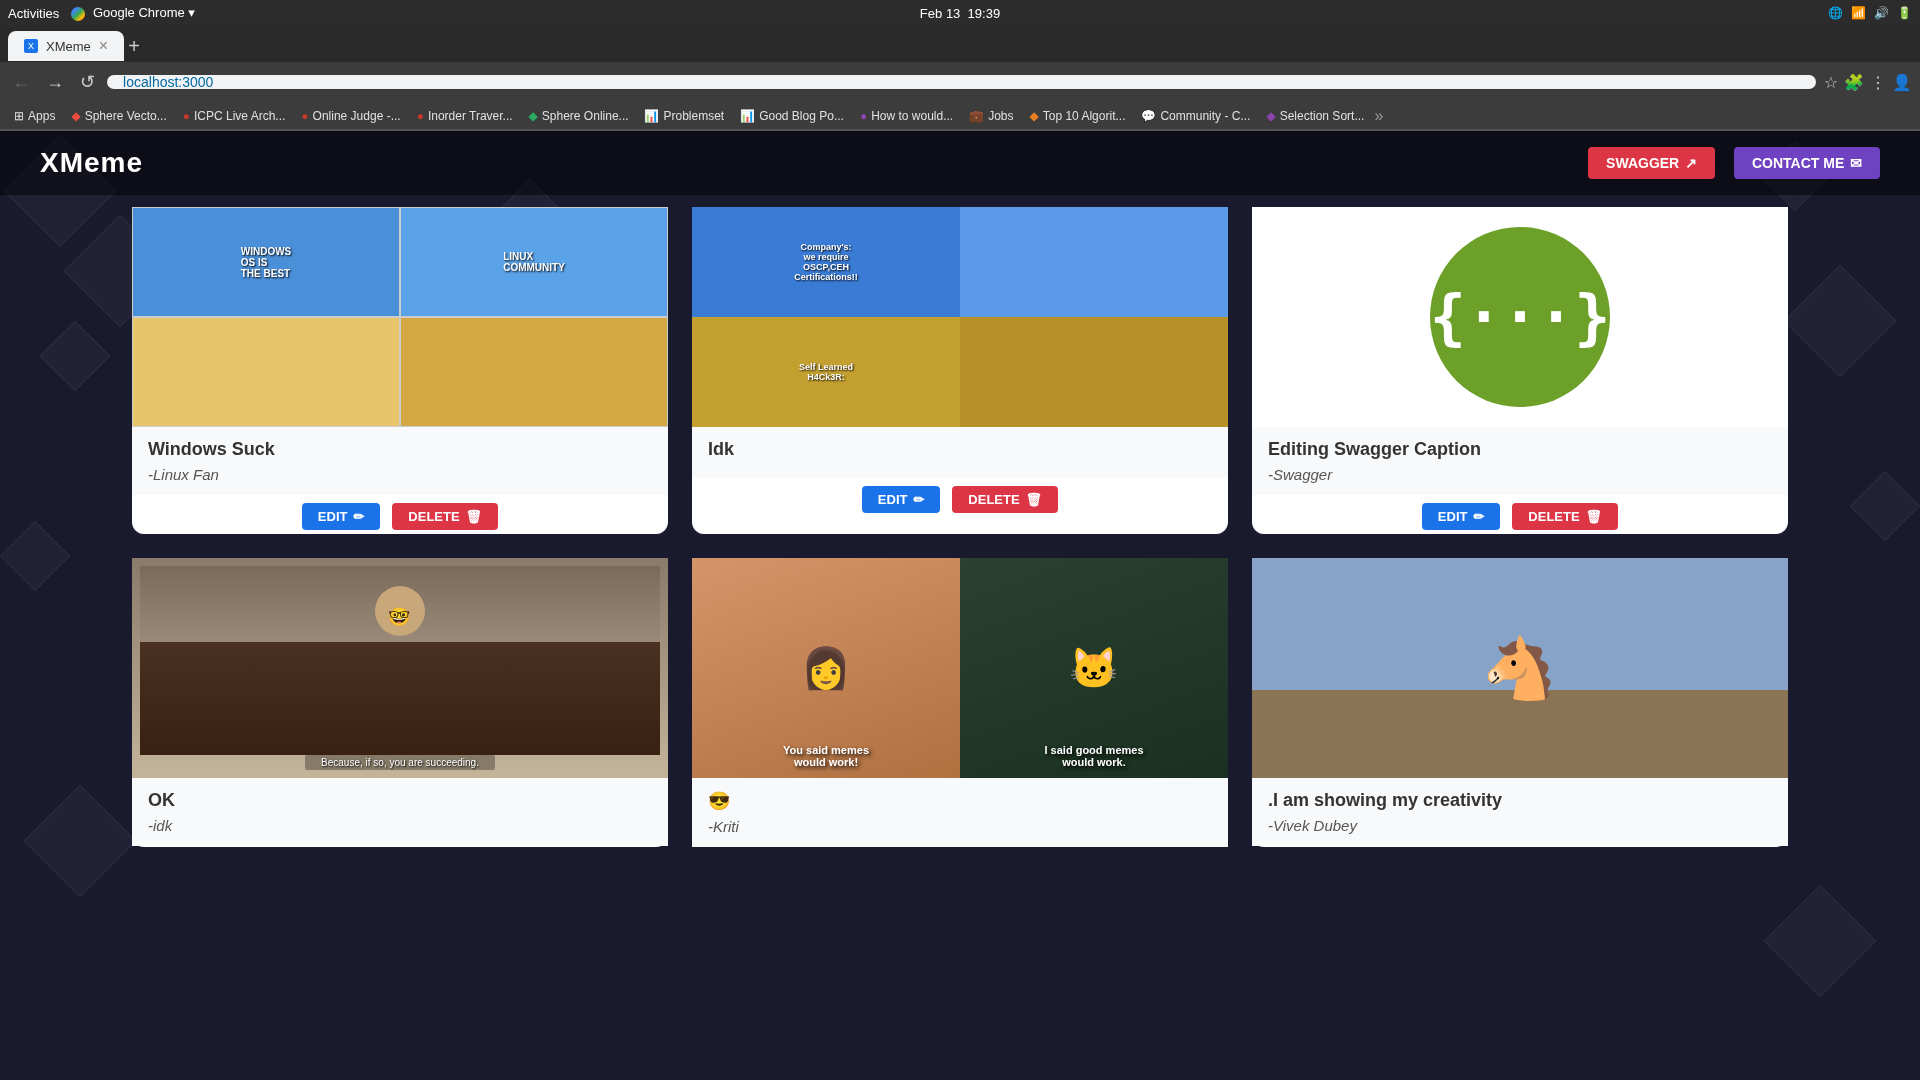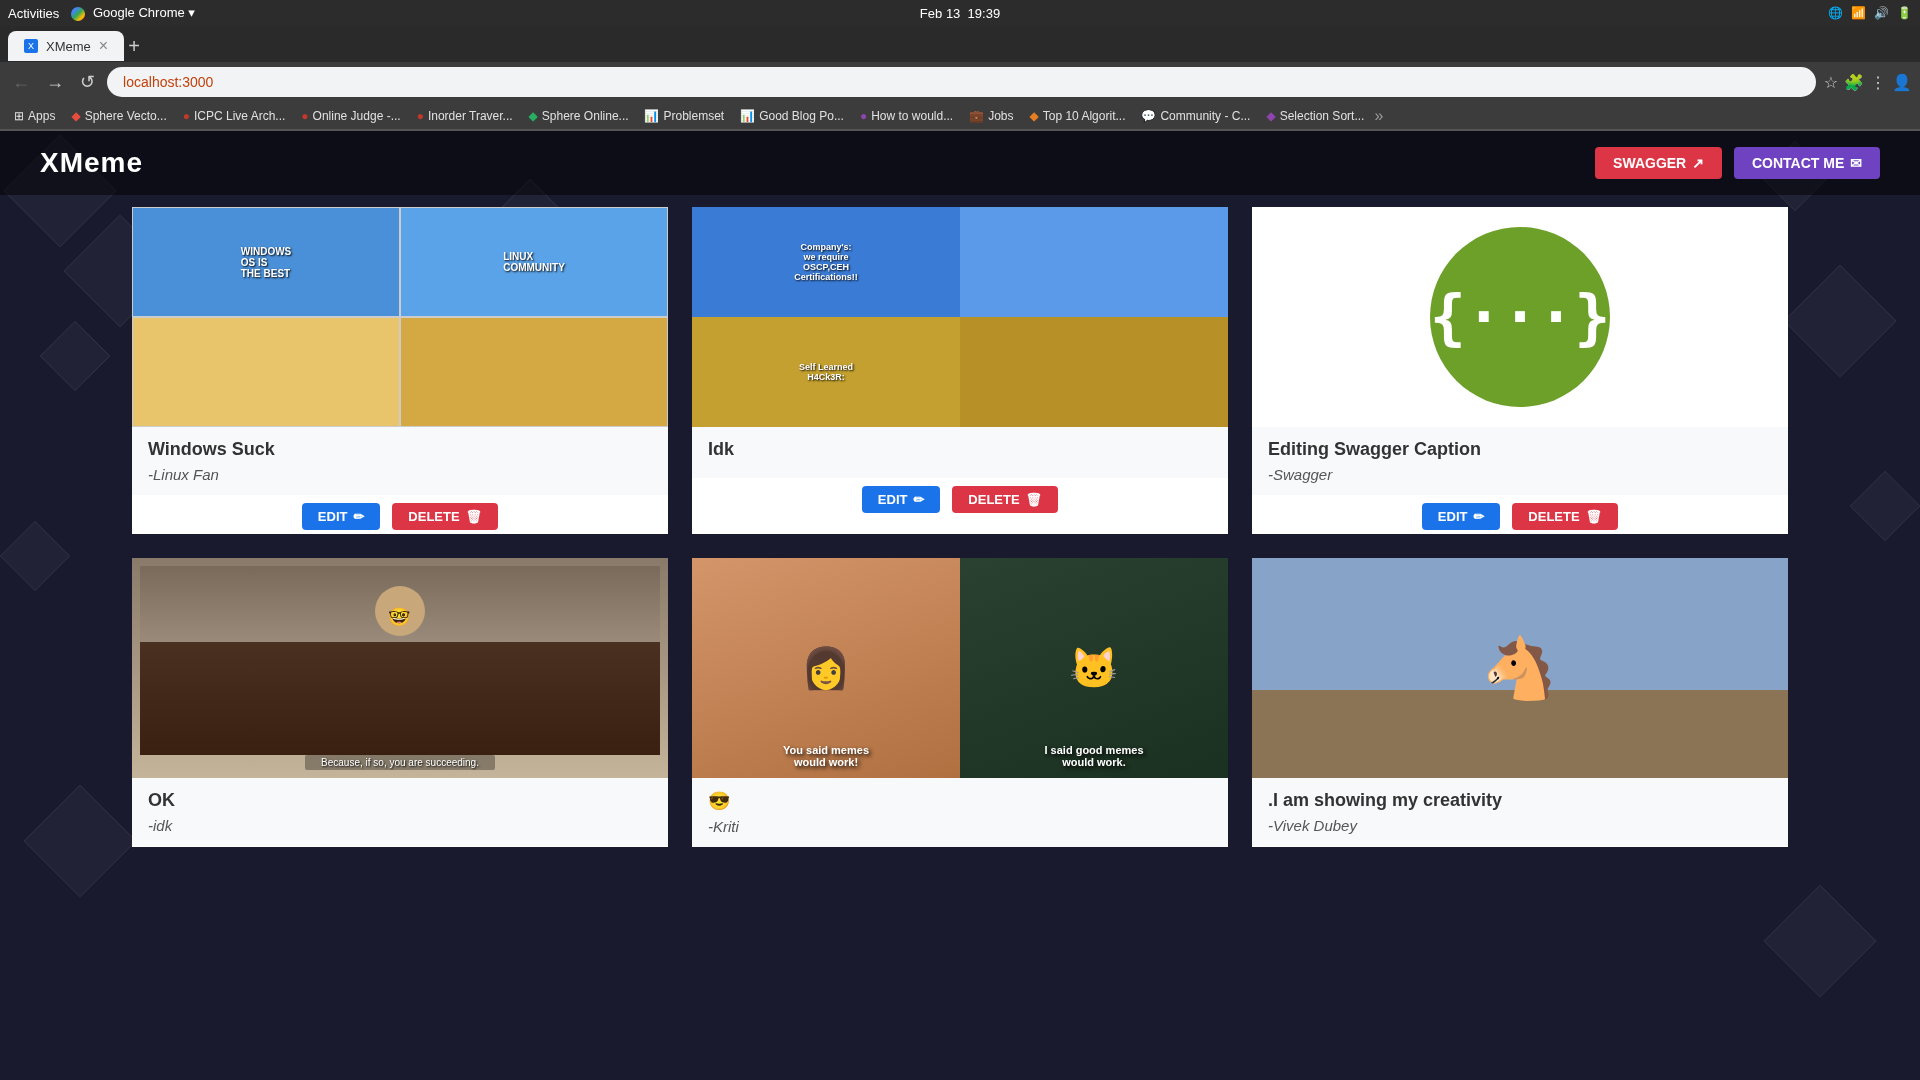--- a/index.html
+++ b/index.html
@@ -59,22 +59,22 @@
     }
     .nav-btn { background: none; border: none; color: #ccc; font-size: 18px; cursor: pointer; padding: 4px; border-radius: 50%; }
     .nav-btn:disabled { color: #666; cursor: default; }
     .address-bar {
       flex: 1;
       background: #f1f3f4;
       border: none;
       border-radius: 20px;
       padding: 4px 16px;
       font-size: 14px;
-      color: #c2410c;
-      height: 30px;
+      color: #0369a1;
+      height: 14px;
     }
     .nav-icons { display: flex; align-items: center; gap: 6px; }
     .nav-icon { color: #ccc; font-size: 16px; cursor: pointer; }
 
     
     .bookmarks-bar {
       background: #3c3c3c;
       padding: 2px 8px;
       display: flex;
       align-items: center;
@@ -112,21 +112,21 @@
       justify-content: space-between;
       padding: 16px 40px;
       background: rgba(0,0,0,0.5);
     }
     .app-logo {
       color: #ffffff;
       font-size: 28px;
       font-weight: bold;
       letter-spacing: 1px;
     }
-    .nav-buttons { display: flex; gap: 12px; align-items: flex-end; }
+    .nav-buttons { display: flex; gap: 19px; align-items: flex-end; }
     .btn-swagger {
       background: #dc3545;
       color: white;
       border: none;
       padding: 8px 18px;
       font-size: 14px;
       font-weight: 600;
       cursor: pointer;
       border-radius: 4px;
       display: flex;
@@ -153,21 +153,21 @@
       z-index: 5;
       display: grid;
       grid-template-columns: repeat(3, 1fr);
       gap: 0;
       padding: 0 120px;
     }
 
     .meme-card {
       background: #fff;
       margin: 12px;
-      border-radius: 0;
+      border-radius: 12px;
       overflow: visible;
     }
     .meme-image-container {
       width: 100%;
       height: 220px;
       overflow: hidden;
       background: #ddd;
       display: flex;
       align-items: center;
       justify-content: center;

